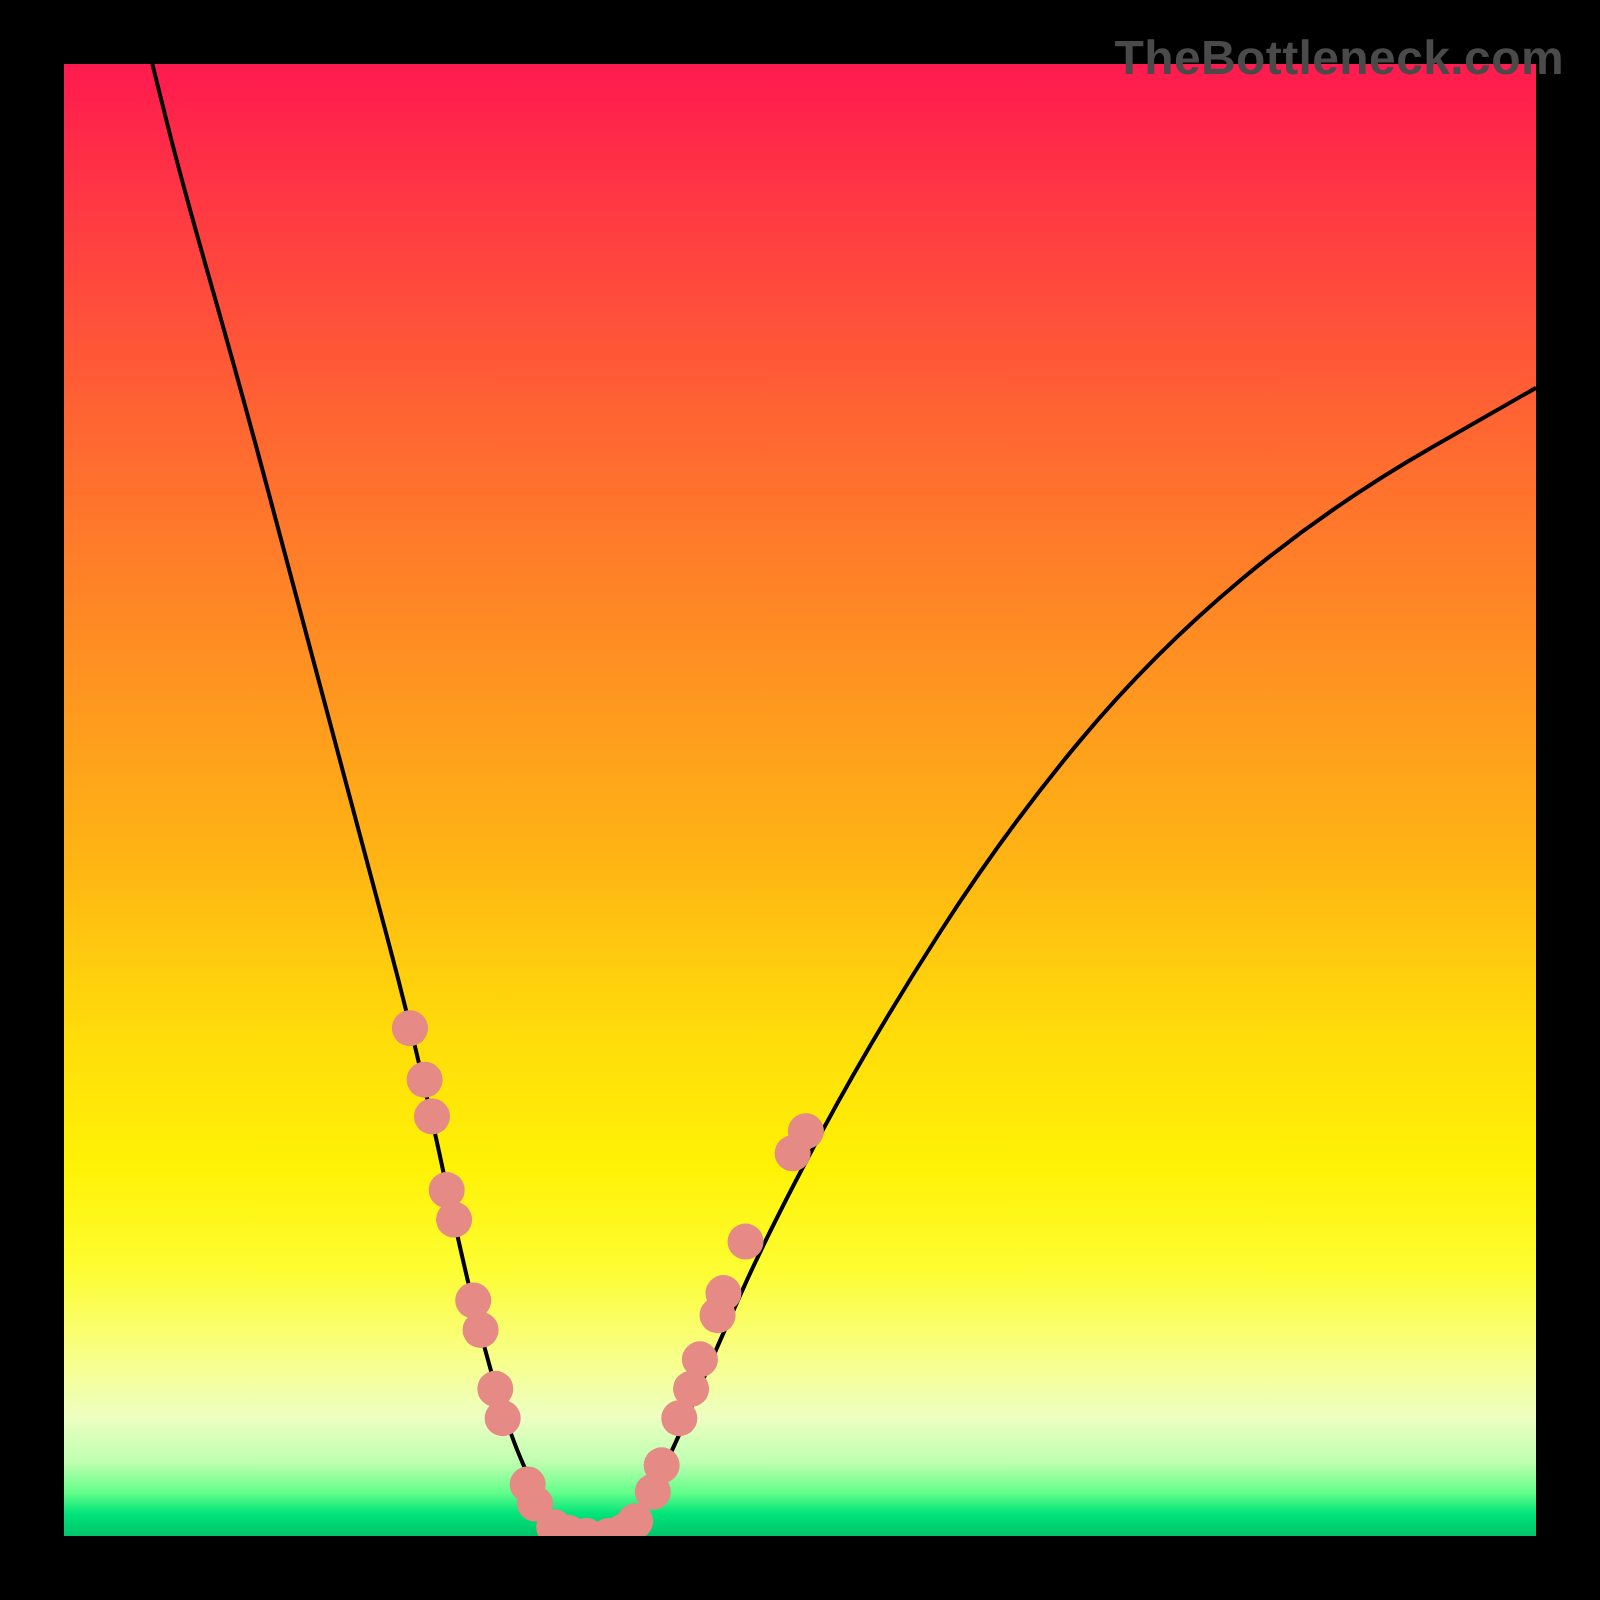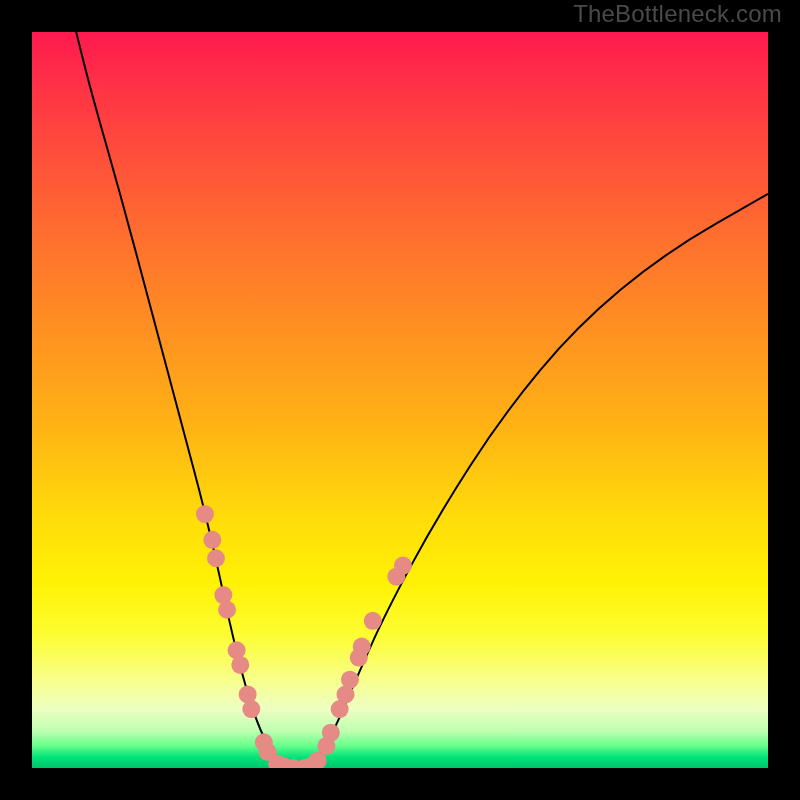--- a/index.html
+++ b/index.html
@@ -47,26 +47,26 @@
       #00e47a 98.5%,
       #00c46a 100%
     );
   }
   svg.curves {
     position: absolute;
     inset: 0;
   }
   .watermark {
     position: absolute;
-    top: 0;
+    top: 16px;
     right: 18px;
     color: #4a4a4a;
     font-size: 24px;
     letter-spacing: 0.2px;
-    font-weight: 400;
+    font-weight: 700;
   }
 </style>
 </head>
 <body>
 
 <div class="frame">
   <div class="plot-area">
     <div class="gradient"></div>
     <svg class="curves" viewBox="0 0 736 736" preserveAspectRatio="none">
       <g id="curve-group">

